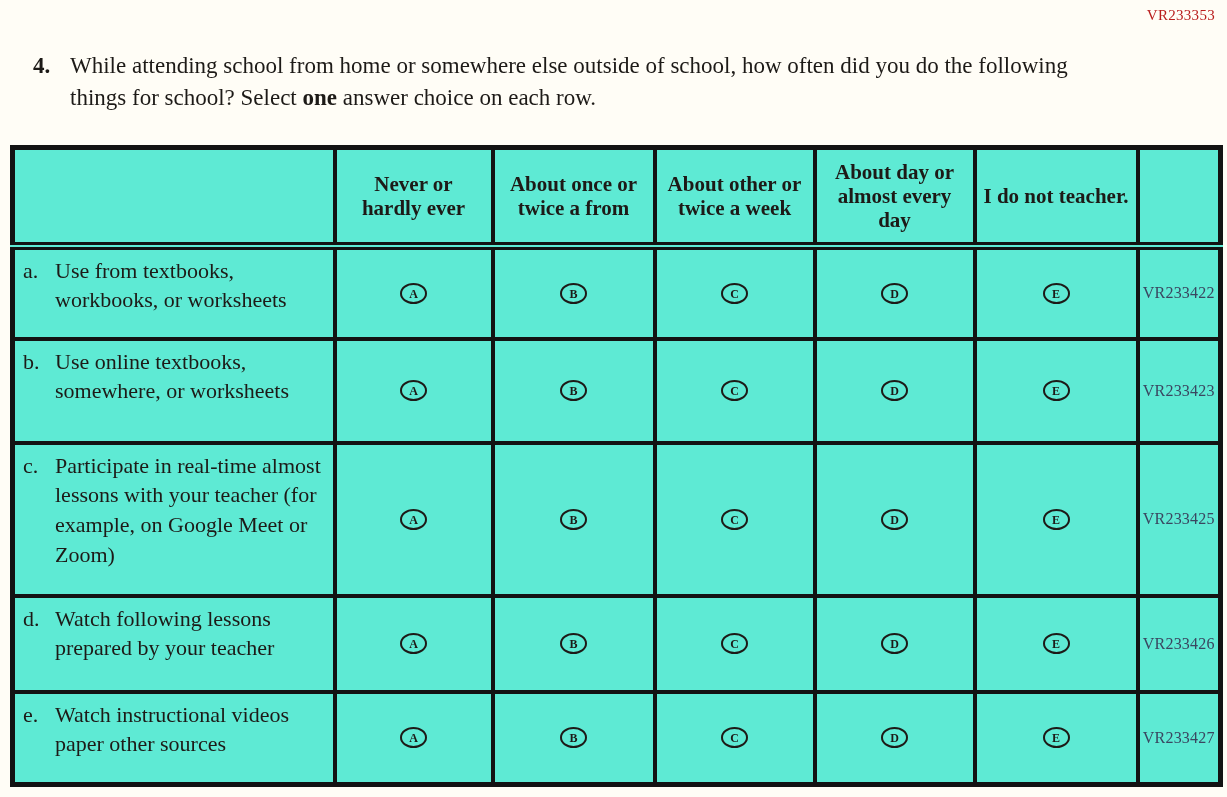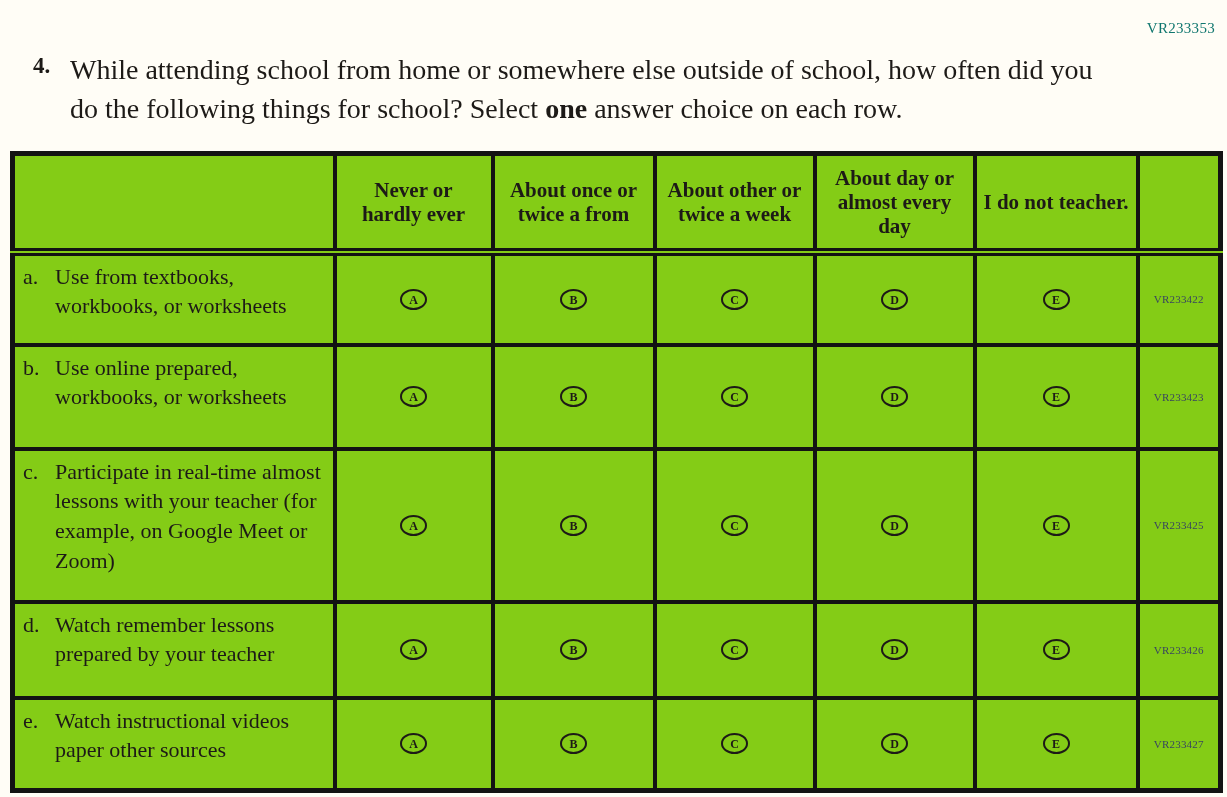--- a/index.html
+++ b/index.html
@@ -6,42 +6,42 @@
   html, body {
     width: 1227px; height: 797px;
     background: #fffdf6;
     font-family: "Liberation Serif", "DejaVu Serif", serif;
     color: #1d1a17;
     overflow: hidden;
   }
   .page { position: relative; width: 1227px; height: 797px; }
 
   .corner-code {
-    position: absolute; top: 20px; right: 12px;
+    position: absolute; top: 7px; right: 12px;
     font-size: 15px; letter-spacing: 0.3px;
-    color: #0f766e;
+    color: #b91c1c;
   }
 
   .question {
     position: absolute; top: 50px; left: 33px; width: 1080px;
     display: flex;
   }
   .q-number {
     font-weight: bold; font-size: 23px; width: 37px; flex: 0 0 37px;
     line-height: 1.4;
   }
-  .q-text { font-size: 28px; line-height: 1.4; }
+  .q-text { font-size: 23px; line-height: 1.4; }
   .q-text b { font-weight: bold; }
 
   table.grid {
-    position: absolute; top: 151px; left: 10px;
+    position: absolute; top: 145px; left: 10px;
     width: 1208px;
     border-collapse: collapse;
     table-layout: fixed;
-    background: #84cc16;
+    background: #5eead4;
   }
   table.grid, table.grid td, table.grid th {
     border: 4px solid #131313;
   }
   table.grid { border-width: 5px; }
 
   th.opt-head {
     font-size: 21px; font-weight: bold;
     text-align: center; vertical-align: middle;
     line-height: 1.15; padding: 4px 6px;
@@ -64,21 +64,21 @@
     border: 2px solid #1d1a17;
     border-radius: 50%;
     font-size: 12px; font-weight: bold;
     line-height: 18px; text-align: center;
     cursor: pointer;
     user-select: none;
   }
 
   td.code-cell {
     text-align: center; vertical-align: middle;
-    font-size: 11px; color: #3a4660; padding: 2px;
+    font-size: 16px; color: #3a4660; padding: 2px;
     letter-spacing: 0.2px;
   }
 
   tr.row-a td { height: 93px; }
   tr.row-b td { height: 104px; }
   tr.row-c td { height: 153px; }
   tr.row-d td { height: 96px; }
   tr.row-e td { height: 93px; }
 </style>
 </head>
@@ -127,21 +127,21 @@
       <td class="bubble-cell"><span class="bubble">C</span></td>
       <td class="bubble-cell"><span class="bubble">D</span></td>
       <td class="bubble-cell"><span class="bubble">E</span></td>
       <td class="code-cell">VR233422</td>
     </tr>
 
     <tr class="row-b">
       <td class="row-label">
         <div class="label-flex">
           <span class="row-letter">b.</span>
-          <span class="row-text">Use online prepared, workbooks, or worksheets</span>
+          <span class="row-text">Use online textbooks, somewhere, or worksheets</span>
         </div>
       </td>
       <td class="bubble-cell"><span class="bubble">A</span></td>
       <td class="bubble-cell"><span class="bubble">B</span></td>
       <td class="bubble-cell"><span class="bubble">C</span></td>
       <td class="bubble-cell"><span class="bubble">D</span></td>
       <td class="bubble-cell"><span class="bubble">E</span></td>
       <td class="code-cell">VR233423</td>
     </tr>
 
@@ -157,21 +157,21 @@
       <td class="bubble-cell"><span class="bubble">C</span></td>
       <td class="bubble-cell"><span class="bubble">D</span></td>
       <td class="bubble-cell"><span class="bubble">E</span></td>
       <td class="code-cell">VR233425</td>
     </tr>
 
     <tr class="row-d">
       <td class="row-label">
         <div class="label-flex">
           <span class="row-letter">d.</span>
-          <span class="row-text">Watch remember lessons prepared by your teacher</span>
+          <span class="row-text">Watch following lessons prepared by your teacher</span>
         </div>
       </td>
       <td class="bubble-cell"><span class="bubble">A</span></td>
       <td class="bubble-cell"><span class="bubble">B</span></td>
       <td class="bubble-cell"><span class="bubble">C</span></td>
       <td class="bubble-cell"><span class="bubble">D</span></td>
       <td class="bubble-cell"><span class="bubble">E</span></td>
       <td class="code-cell">VR233426</td>
     </tr>
 

